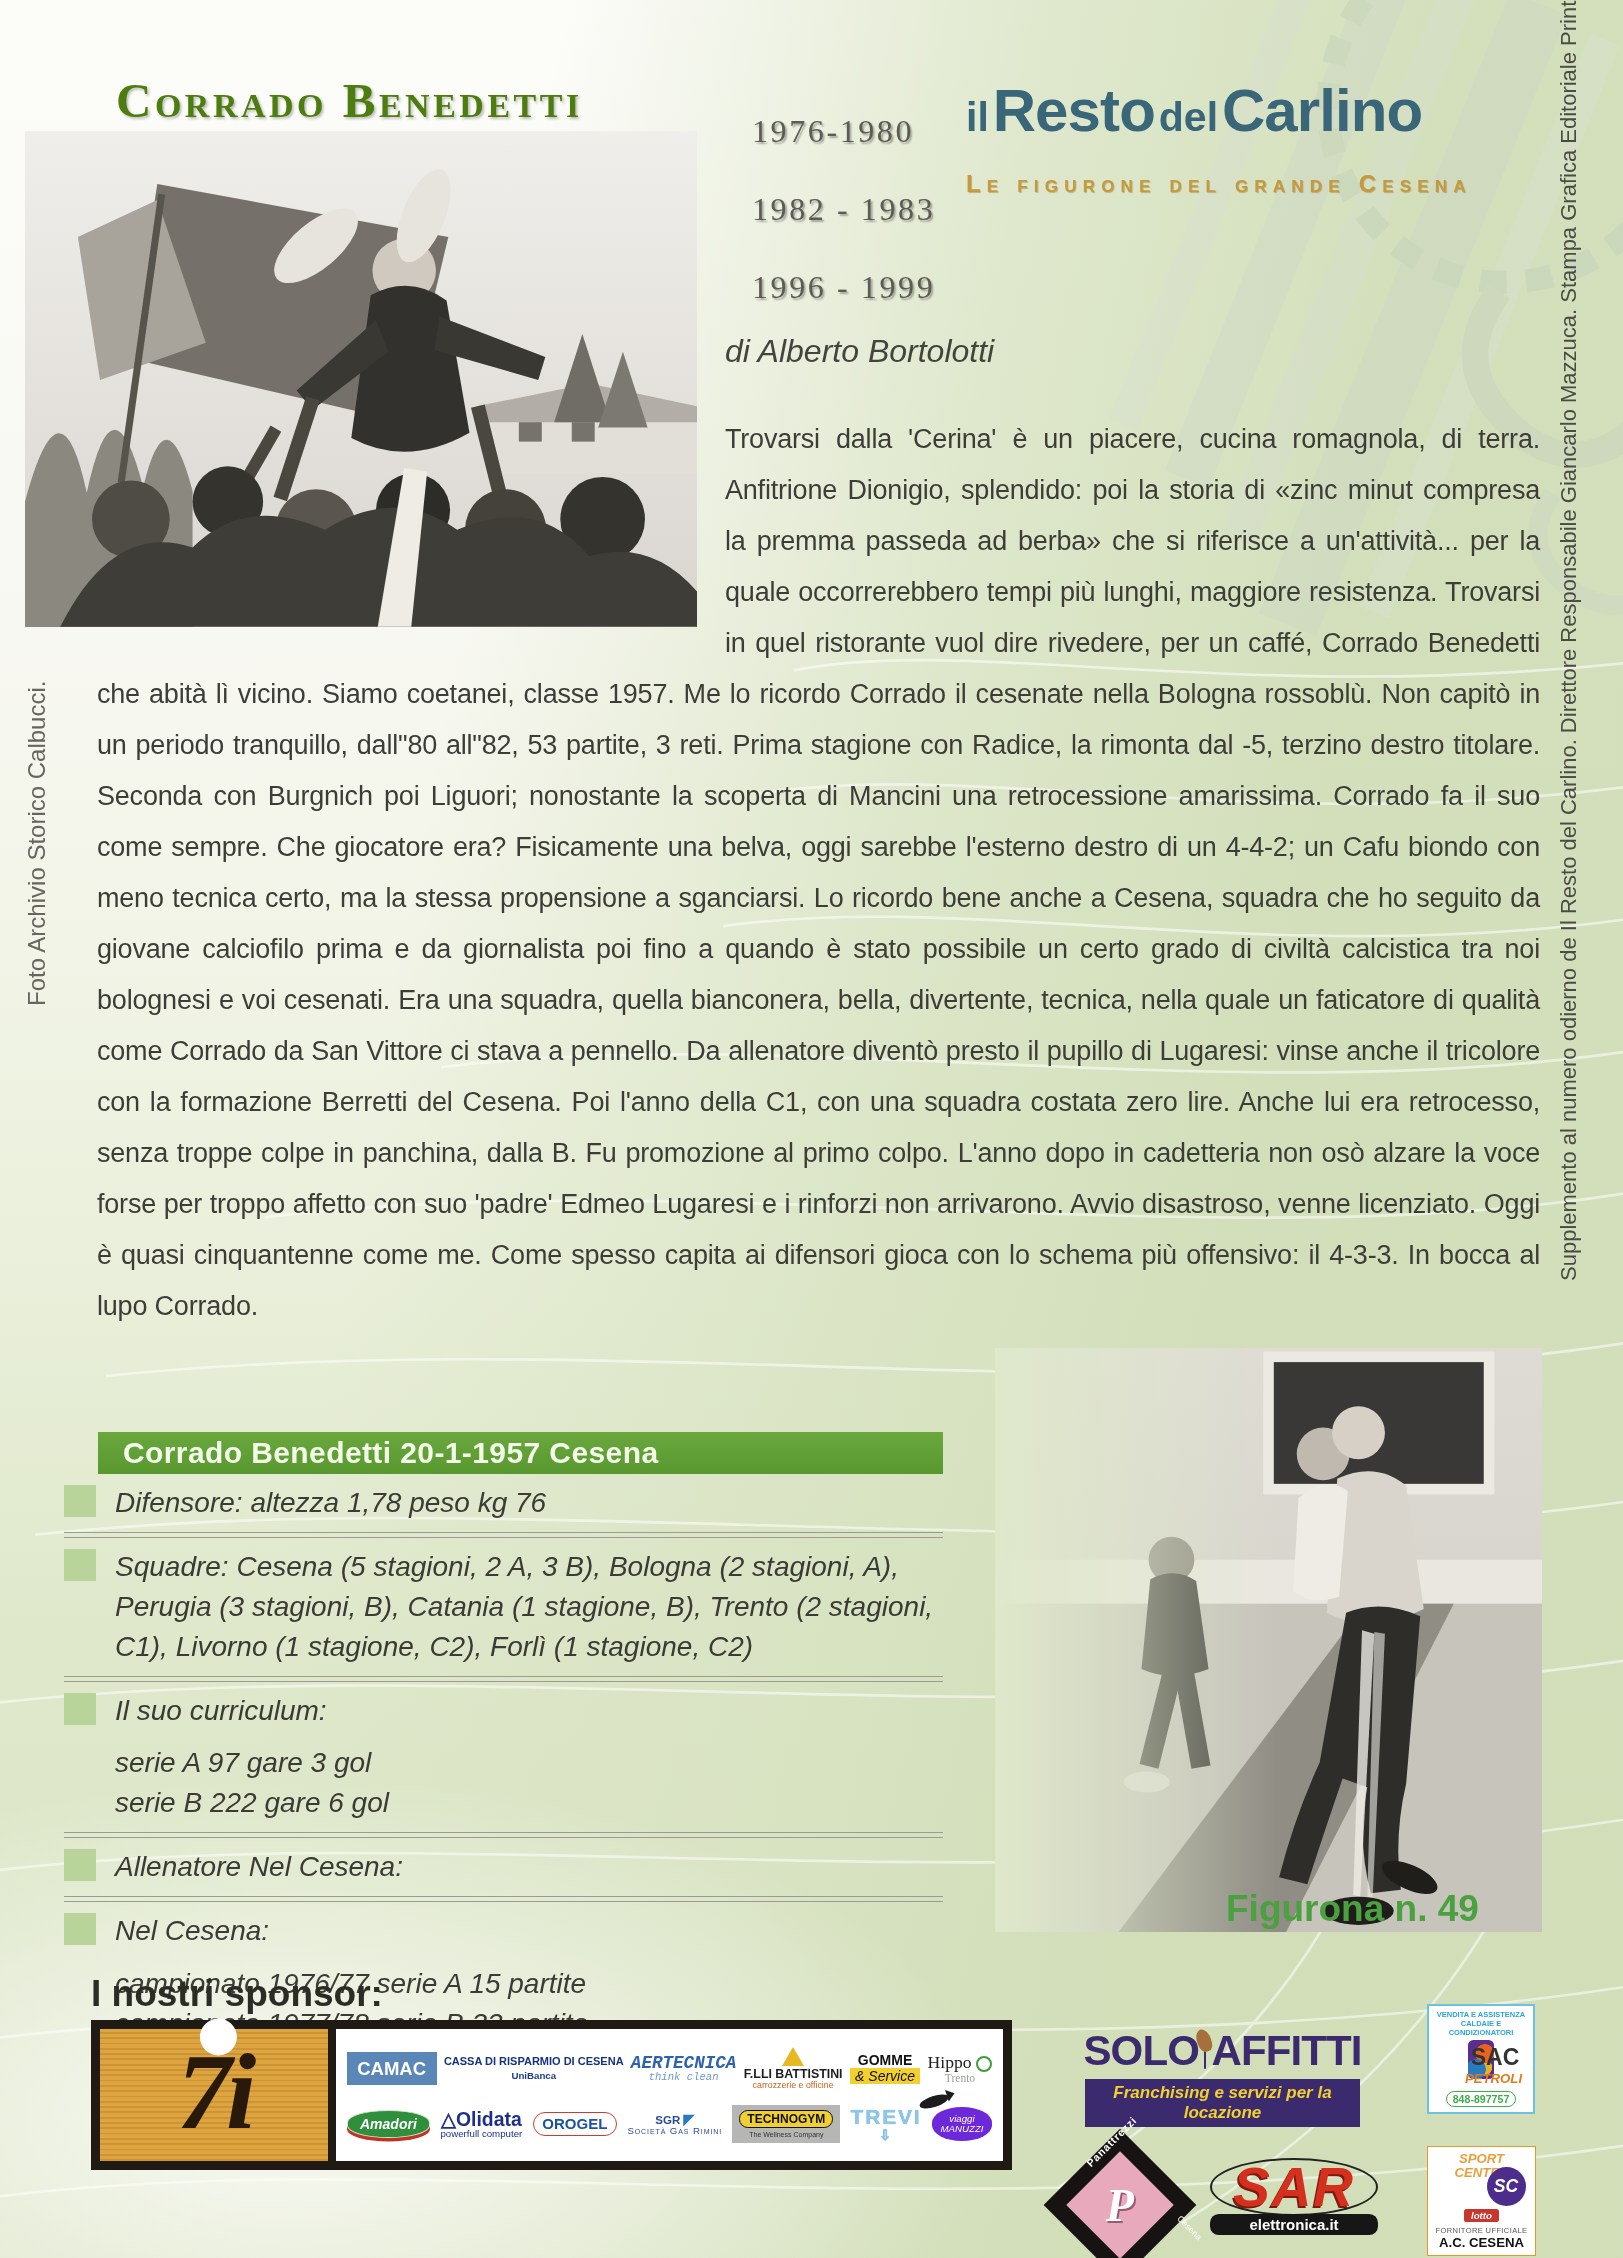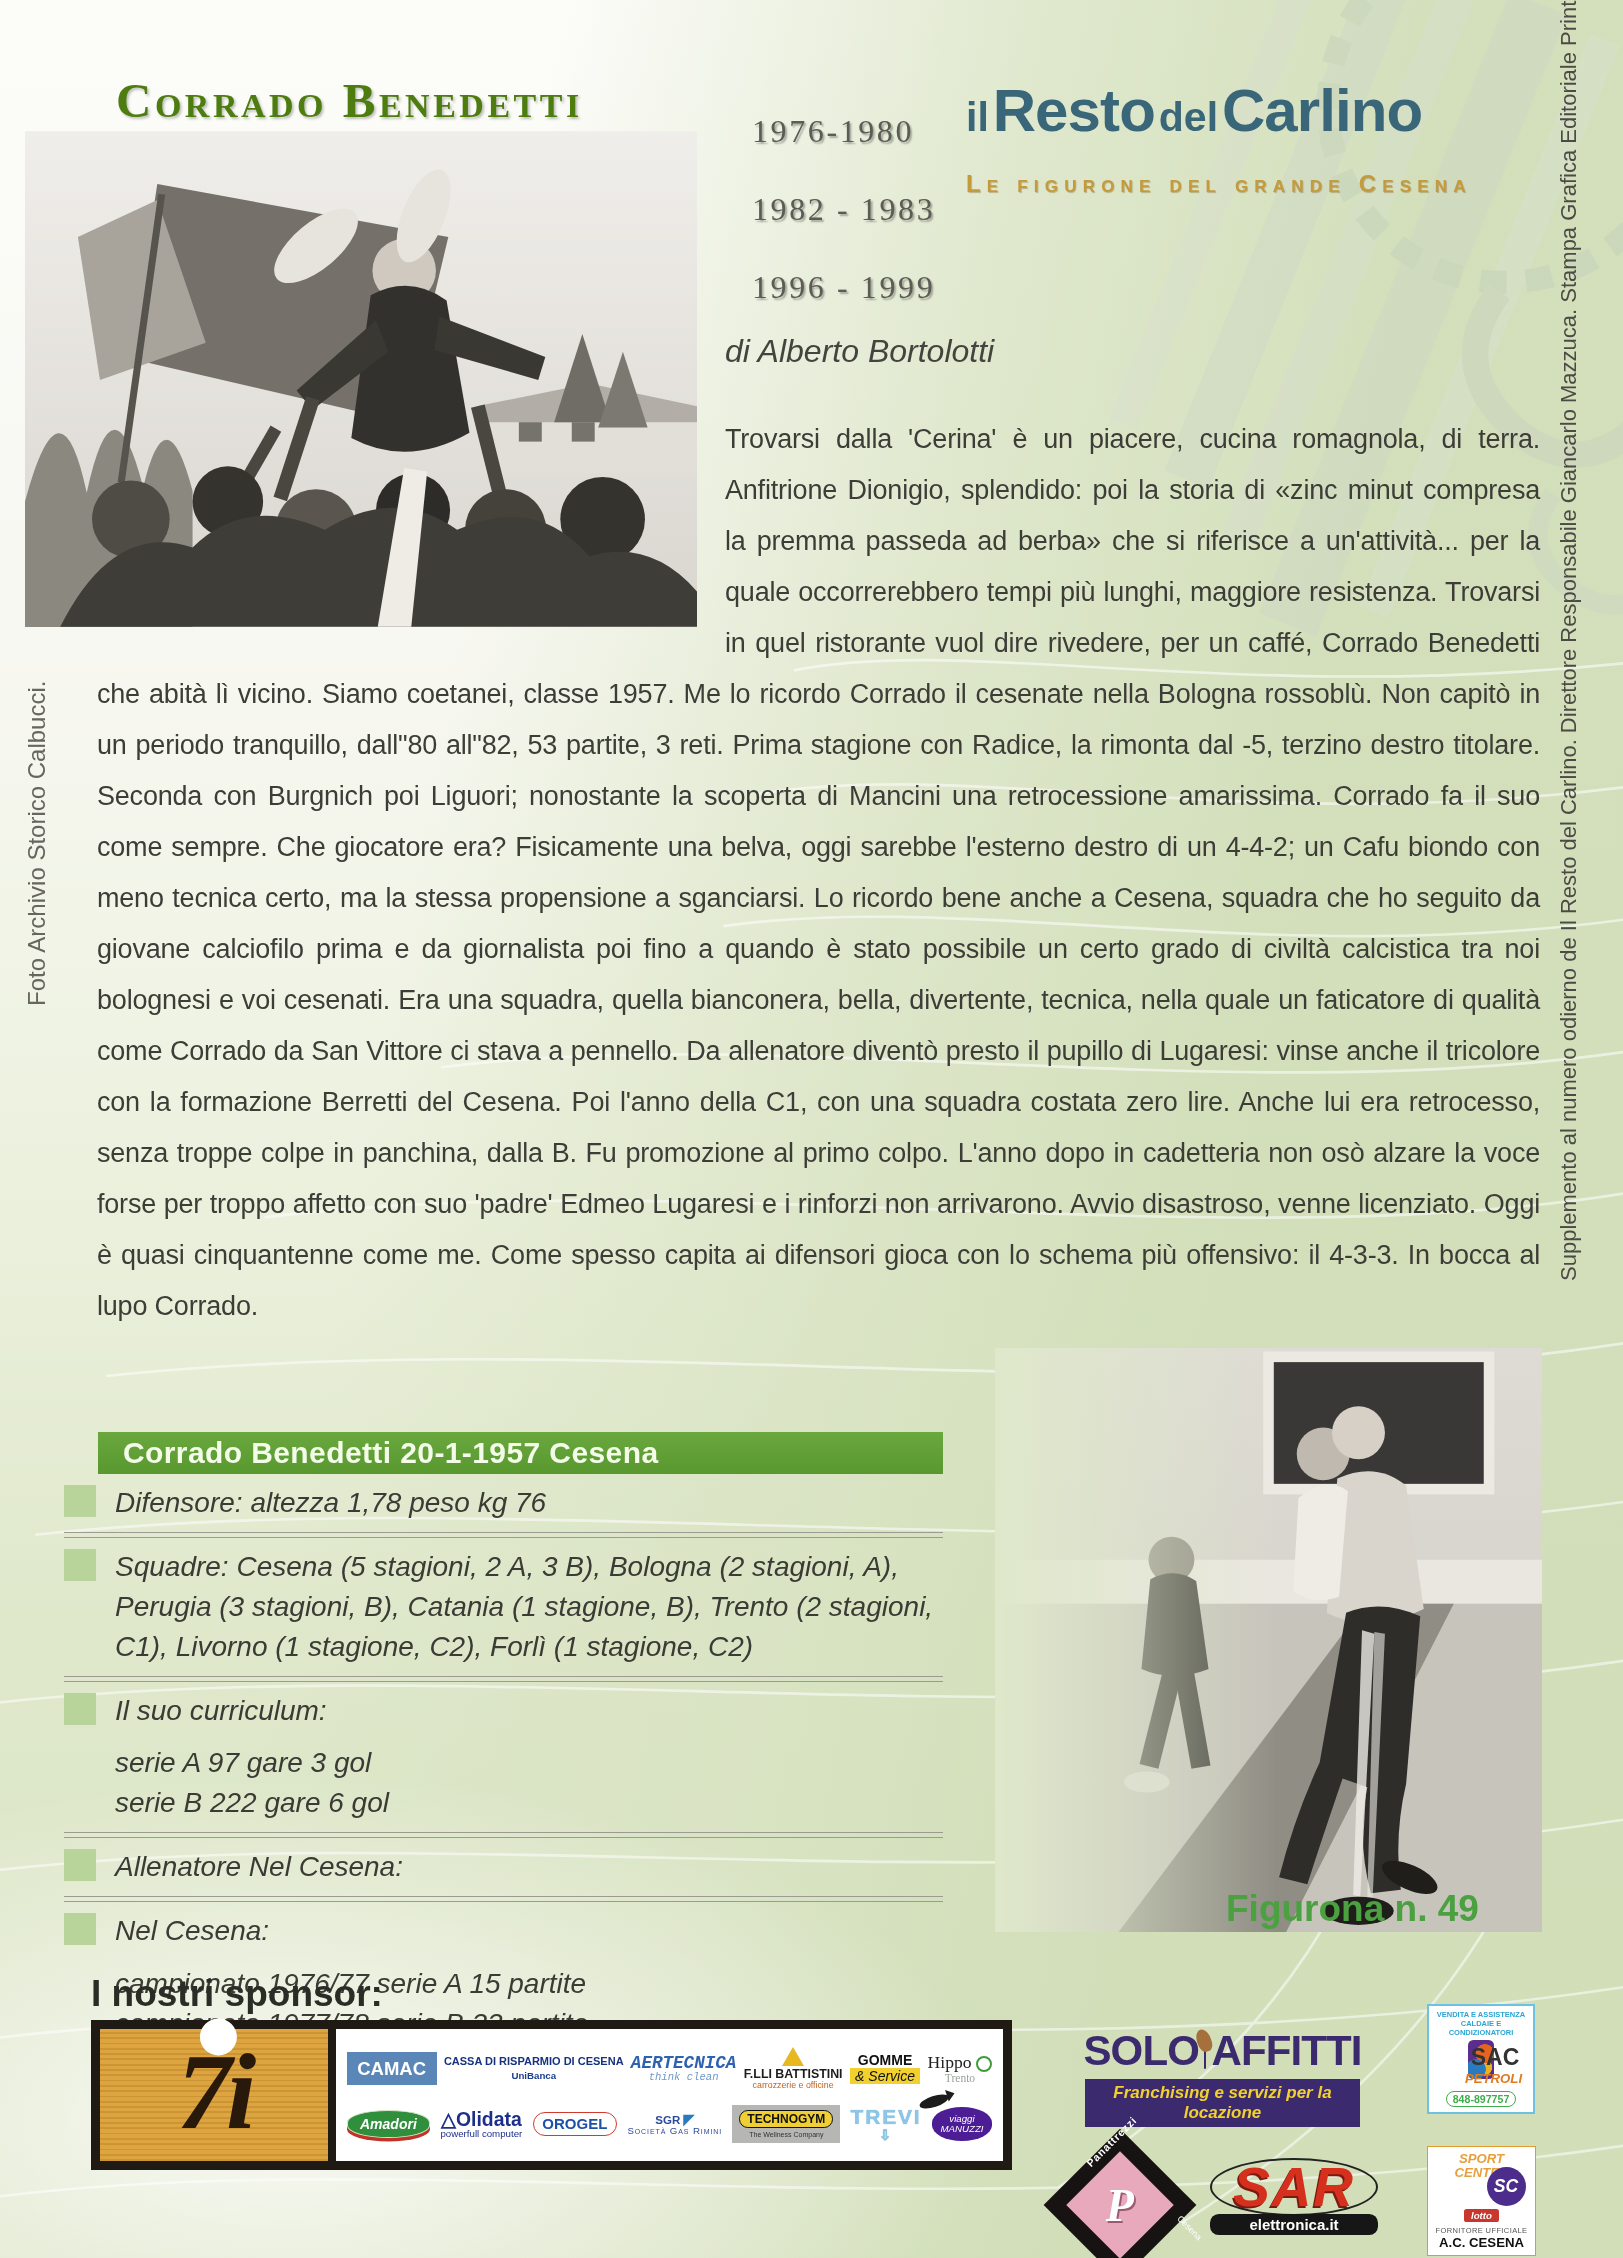--- a/index.html
+++ b/index.html
@@ -90,21 +90,21 @@
   .sgr{color:#2a4a9a;font-size:11.5px;font-weight:bold;}
   .sgr .sub{font-size:9.7px;font-weight:normal;font-variant:small-caps;letter-spacing:0.9px;}
   .sgr .drop{color:#2a7ac0;font-size:14px;}
   .techno{background:#b6b6b4;padding:5.3px 7px;}
   .techno .inner{background:#f0cf34;border:1.8px solid #111;border-radius:8.8px;color:#111;
         font-weight:bold;font-size:12px;padding:1.8px 7px;font-variant:small-caps;}
   .techno .sub{font-size:7px;color:#333;margin-top:2.6px;}
   .trevi{color:#8ec6e8;font-weight:bold;font-size:21px;letter-spacing:1.8px;
         text-shadow:0 0 0.9px #4c9cc8;}
   .trevi .arrow{font-size:14px;display:block;text-align:left;}
-  .manuzzi{background:#4c1d95;color:#fff;border-radius:50%/46%;padding:7px 8.8px;
+  .manuzzi{background:#6d28d9;color:#fff;border-radius:50%/46%;padding:7px 8.8px;
         font-style:italic;font-size:9.7px;position:relative;}
   .manuzzi .fish{position:absolute;left:-12.4px;top:-10.6px;width:30px;height:10.6px;border-radius:50%;
         background:#1c1c1c;transform:rotate(-18deg);}
   .manuzzi .fish:before{content:"";position:absolute;right:-7px;top:-1.8px;border-left:8.8px solid #1c1c1c;
         border-top:6.2px solid transparent;border-bottom:6.2px solid transparent;}
 
   
   .solo{position:absolute;left:1085px;top:2027px;width:275px;text-align:center;}
   .solo .row1{display:flex;align-items:center;justify-content:center;gap:5.3px;
         color:#3b2a6e;font-weight:bold;font-size:42px;letter-spacing:-0.9px;}

